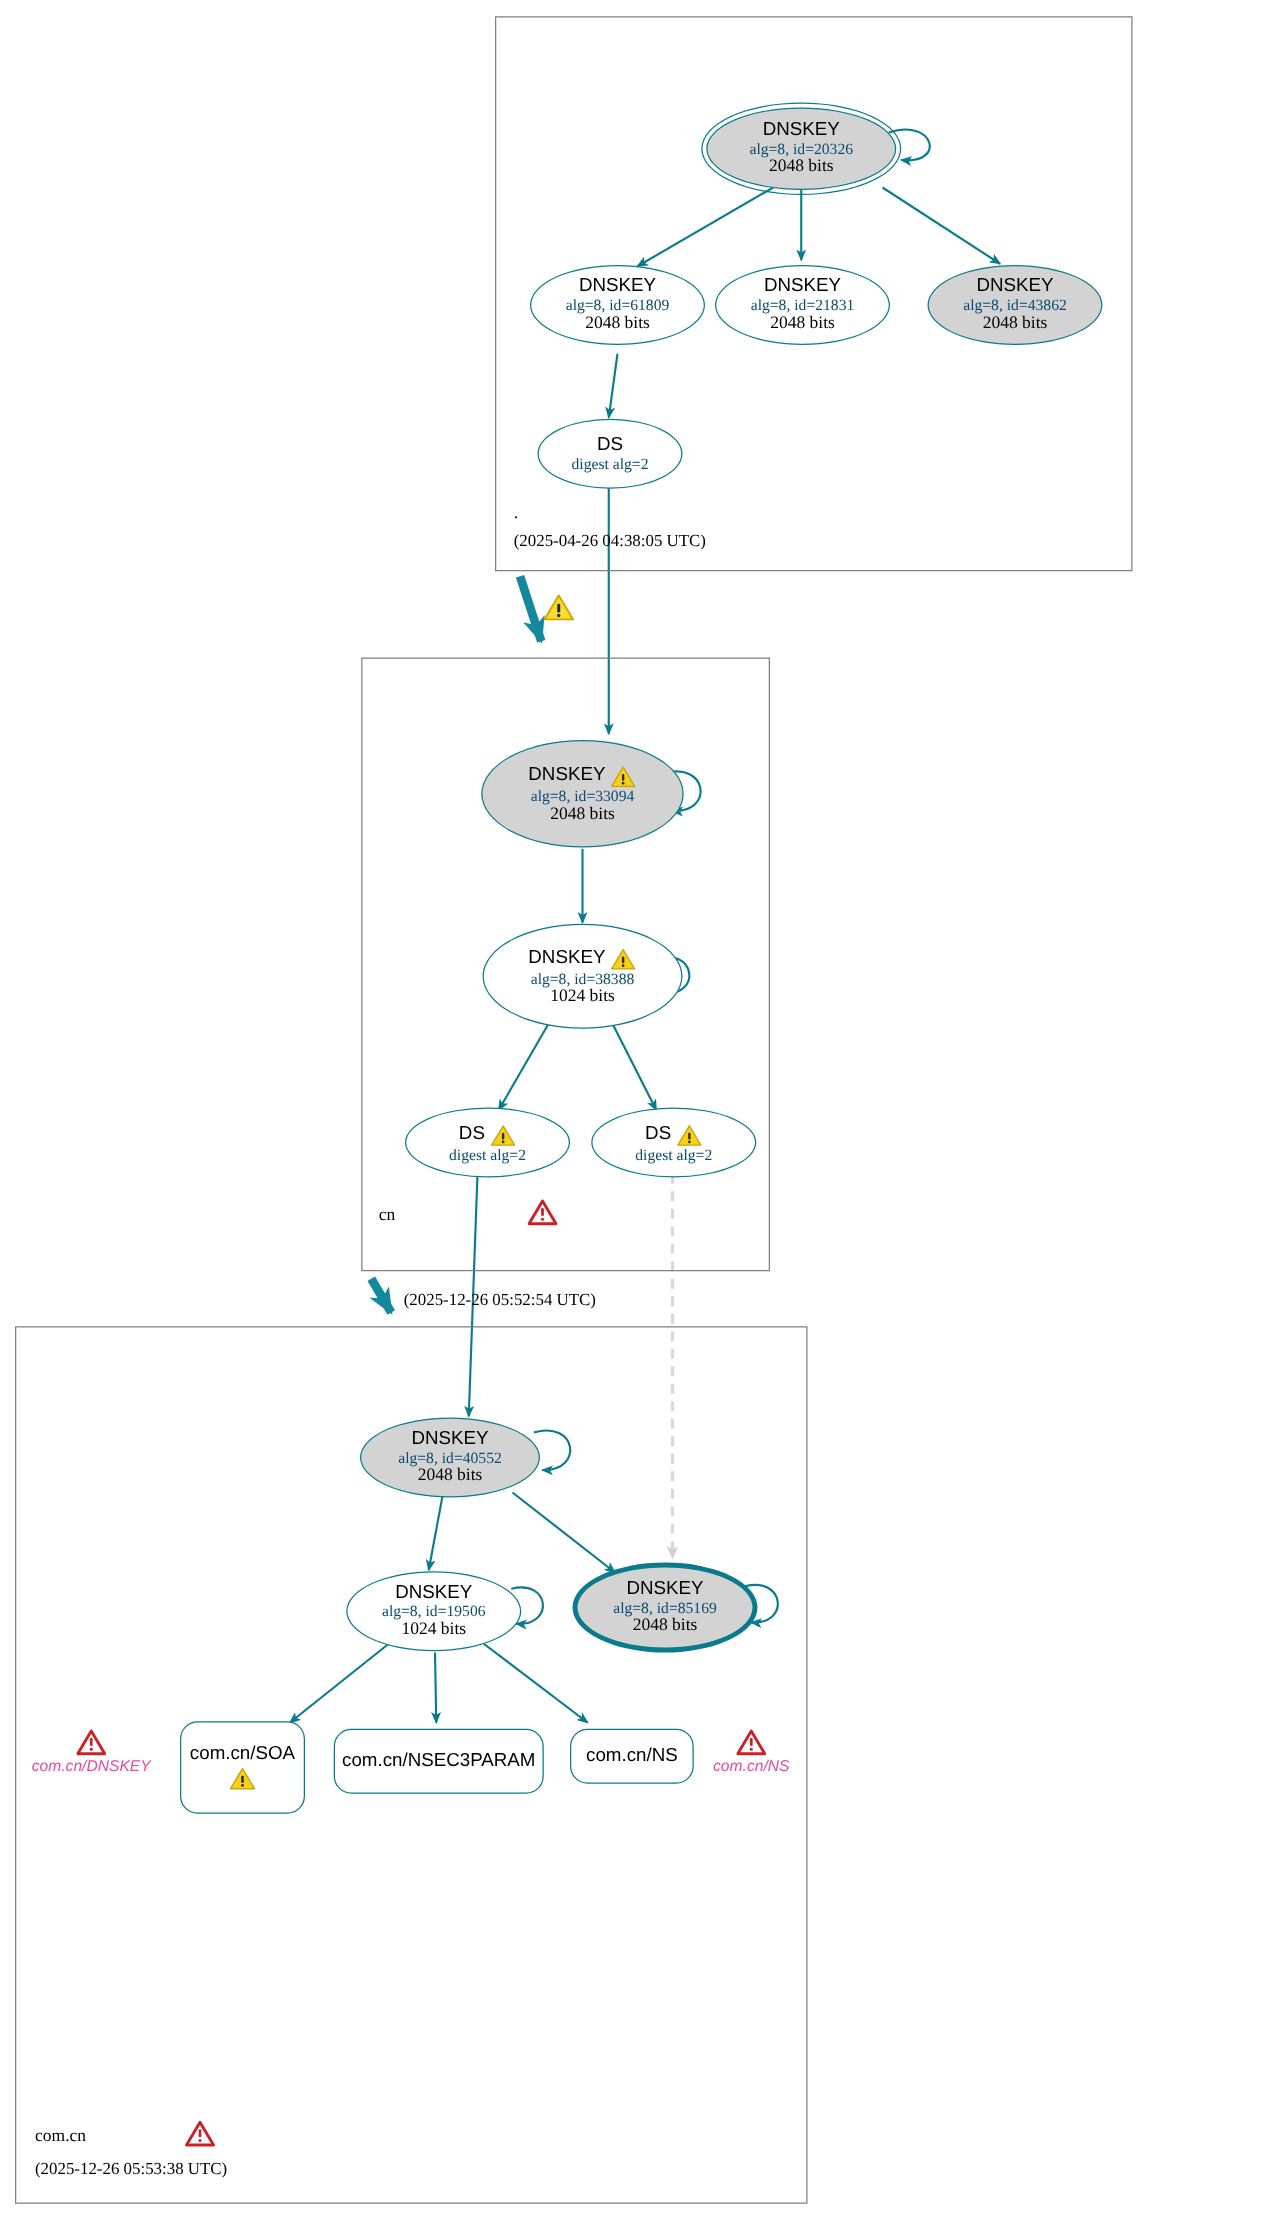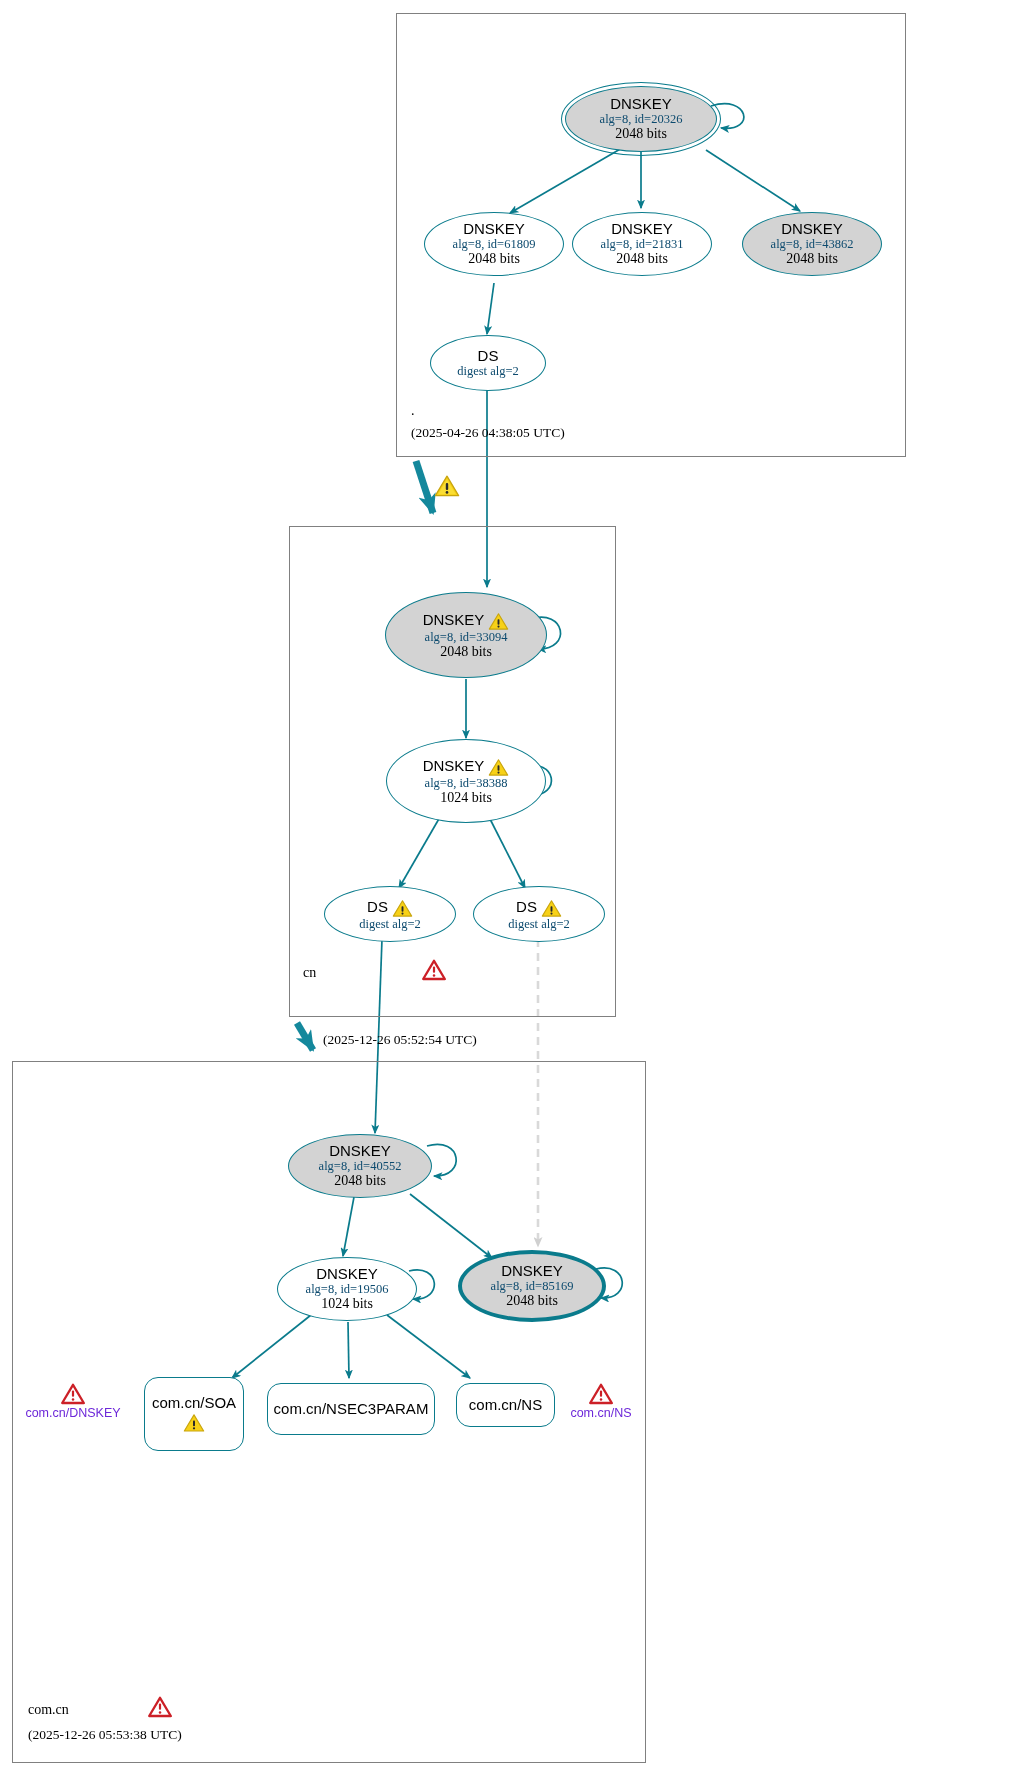--- a/index.html
+++ b/index.html
@@ -43,21 +43,21 @@
          border:1.6px solid #0a7b8c;border-radius:14px;background:#fff;
          display:flex;flex-direction:column;align-items:center;
          justify-content:center;text-align:center;}
   .rrset .lbl{font-family:"Liberation Sans", sans-serif;font-size:15px;color:#000;
               white-space:nowrap;line-height:1.1;}
 
   
   .errlabel{position:absolute;display:flex;flex-direction:column;
             align-items:center;gap:1px;}
   .errlabel .txt{font-family:"Liberation Sans", sans-serif;font-size:12.5px;
-                 color:#6d28d9;white-space:nowrap;}
+                 font-style:italic;color:#ec4899;white-space:nowrap;}
 
   
   .ico{display:inline-block;line-height:0;flex:0 0 auto;}
   .ico svg{display:block;}
   .warn-inline{position:relative;top:1px;}
   .abs{position:absolute;}
 </style>
 </head>
 <body>
 

